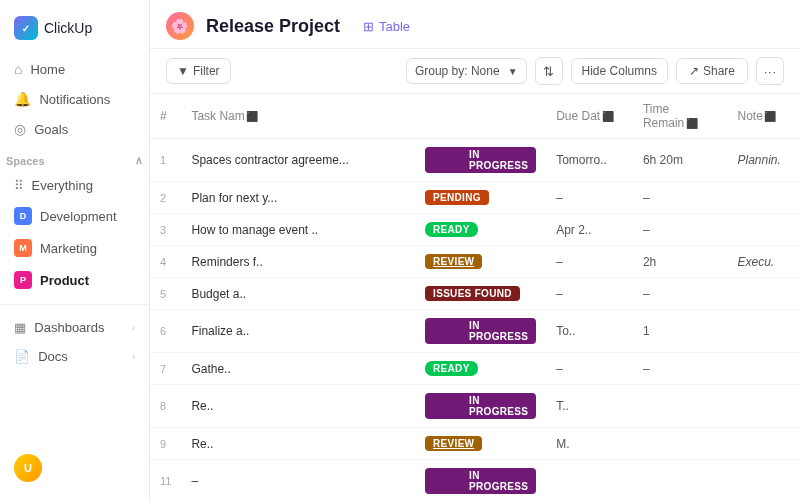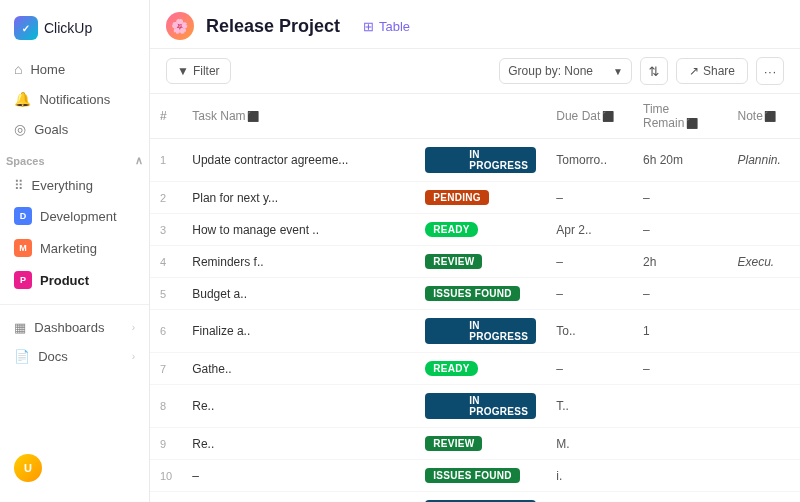--- a/index.html
+++ b/index.html
@@ -120,21 +120,21 @@
     .toolbar-btn {
       display: flex; align-items: center; gap: 4px;
       padding: 5px 10px;
       border: 1px solid #e0e0e0;
       border-radius: 6px;
       font-size: 12px; color: #555;
       cursor: pointer; background: #fff;
     }
     .toolbar-spacer { flex: 1; }
     .toolbar-group-by {
-      display: flex; align-items: center; gap: 20px;
+      display: flex; align-items: center; gap: 8px;
       font-size: 12px; color: #555;
       padding: 5px 8px;
       border: 1px solid #e0e0e0;
       border-radius: 6px;
       cursor: pointer;
     }
     .toolbar-icon-btn {
       display: flex; align-items: center; justify-content: center;
       width: 28px; height: 28px;
       border: 1px solid #e0e0e0;
@@ -200,25 +200,25 @@
 
     .status-badge {
       display: inline-block;
       padding: 2px 8px;
       border-radius: 4px;
       font-size: 10px;
       font-weight: 700;
       letter-spacing: 0.3px;
       text-transform: uppercase;
     }
-    .badge-in-progress { background: #0c4a6e; color: white; padding-left: 44px; }
+    .badge-in-progress { background: #701a75; color: white; padding-left: 44px; }
     .badge-pending { background: #c2410c; color: white; }
     .badge-ready { background: #00c853; color: white; border-radius: 7px; }
-    .badge-review { background: #15803d; color: white; }
-    .badge-issues { background: #15803d; color: white; }
+    .badge-review { background: #a16207; color: white; text-decoration: underline; }
+    .badge-issues { background: #7f1d1d; color: white; }
 
     .due-date { color: #555; font-size: 12px; }
     .time-remaining { color: #555; font-size: 12px; }
     .notes { color: #555; font-size: 12px; font-style: italic; }
 
     .col-dot { color: #aaa; font-size: 10px; margin-left: 2px; }
 
     .truncate { 
       max-width: 200px; 
       overflow: hidden; 
@@ -312,20 +312,23 @@
       <span>Filter</span>
     </button>
     <div class="toolbar-spacer"></div>
     <div class="toolbar-group-by">
       <span>Group by: None</span>
       <span style="font-size:10px;">▼</span>
     </div>
     <div class="toolbar-icon-btn">
       <span>⇅</span>
     </div>
+    <button class="toolbar-hide-btn">
+      <span>Hide Columns</span>
+    </button>
     <button class="toolbar-share-btn">
       <span>↗</span>
       <span>Share</span>
     </button>
     <div class="toolbar-icon-btn">
       <span>···</span>
     </div>
   </div>
 
   <div class="table-container">
@@ -336,21 +339,21 @@
           <th class="name-col">Task Nam<span class="col-dot">⬛</span></th>
           <th class="status-col"></th>
           <th class="date-col">Due Dat<span class="col-dot">⬛</span></th>
           <th class="time-col">Time Remain<span class="col-dot">⬛</span></th>
           <th class="notes-col">Note<span class="col-dot">⬛</span></th>
         </tr>
       </thead>
       <tbody id="table-body">
       <tr>
             <td class="num-cell">1</td>
-            <td class="task-name truncate">Update contractor agreeme...</td>
+            <td class="task-name truncate">Spaces contractor agreeme...</td>
             <td><span class="status-badge badge-in-progress">IN PROGRESS</span></td>
             <td class="due-date">Tomorro..</td>
             <td class="time-remaining">6h 20m</td>
             <td class="notes">Plannin.</td>
           </tr>
           <tr>
             <td class="num-cell">2</td>
             <td class="task-name truncate">Plan for next y...</td>
             <td><span class="status-badge badge-pending">PENDING</span></td>
             <td class="due-date">–</td>
@@ -407,28 +410,20 @@
           </tr>
           <tr>
             <td class="num-cell">9</td>
             <td class="task-name truncate">Re..</td>
             <td><span class="status-badge badge-review">REVIEW</span></td>
             <td class="due-date">M.</td>
             <td class="time-remaining"></td>
             <td class="notes"></td>
           </tr>
           <tr>
-            <td class="num-cell">10</td>
-            <td class="task-name truncate">–</td>
-            <td><span class="status-badge badge-issues">ISSUES FOUND</span></td>
-            <td class="due-date">i.</td>
-            <td class="time-remaining"></td>
-            <td class="notes"></td>
-          </tr>
-          <tr>
             <td class="num-cell">11</td>
             <td class="task-name truncate">–</td>
             <td><span class="status-badge badge-in-progress">IN PROGRESS</span></td>
             <td class="due-date"></td>
             <td class="time-remaining"></td>
             <td class="notes"></td>
           </tr>
         </tbody>
     </table>
   </div>

